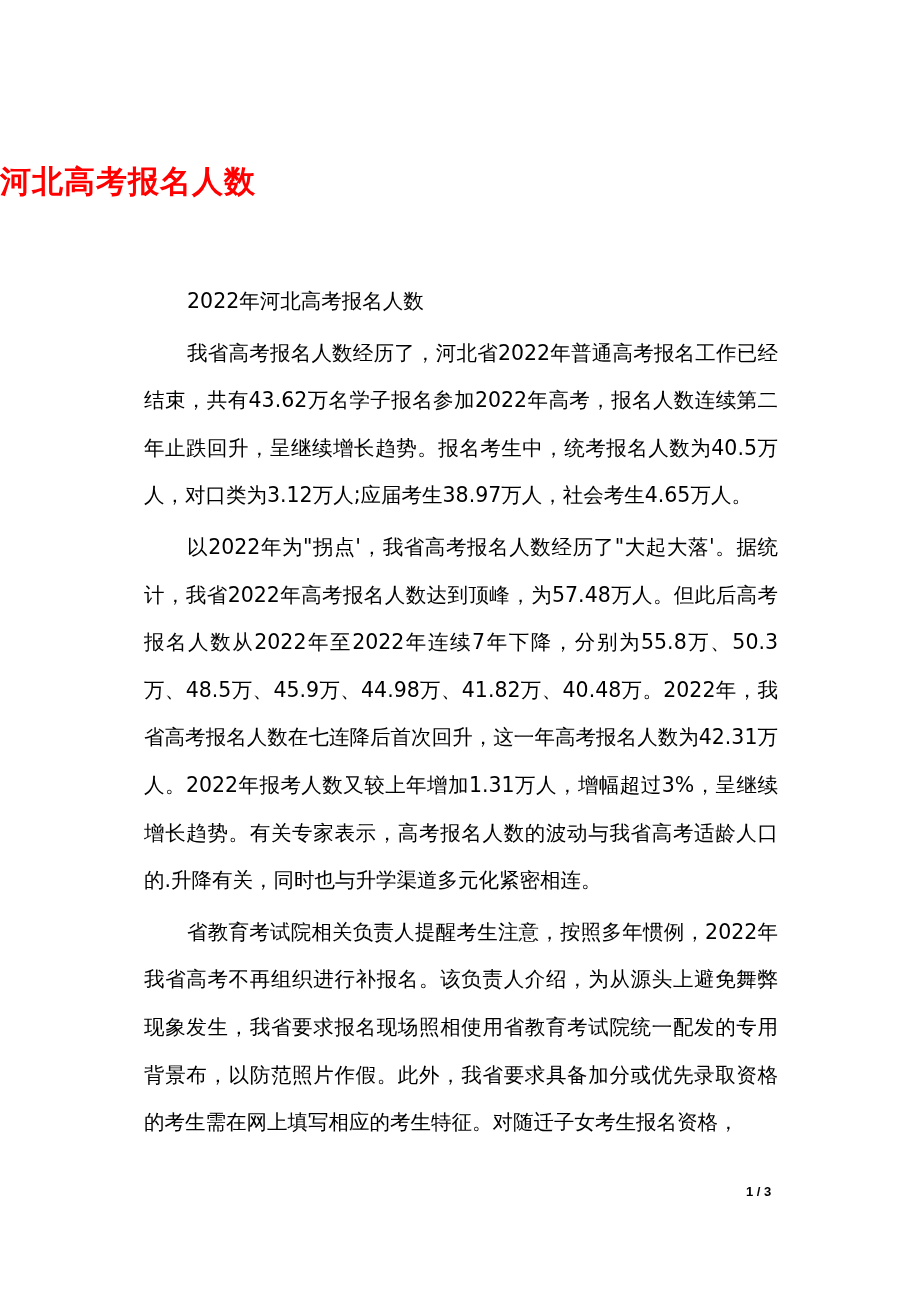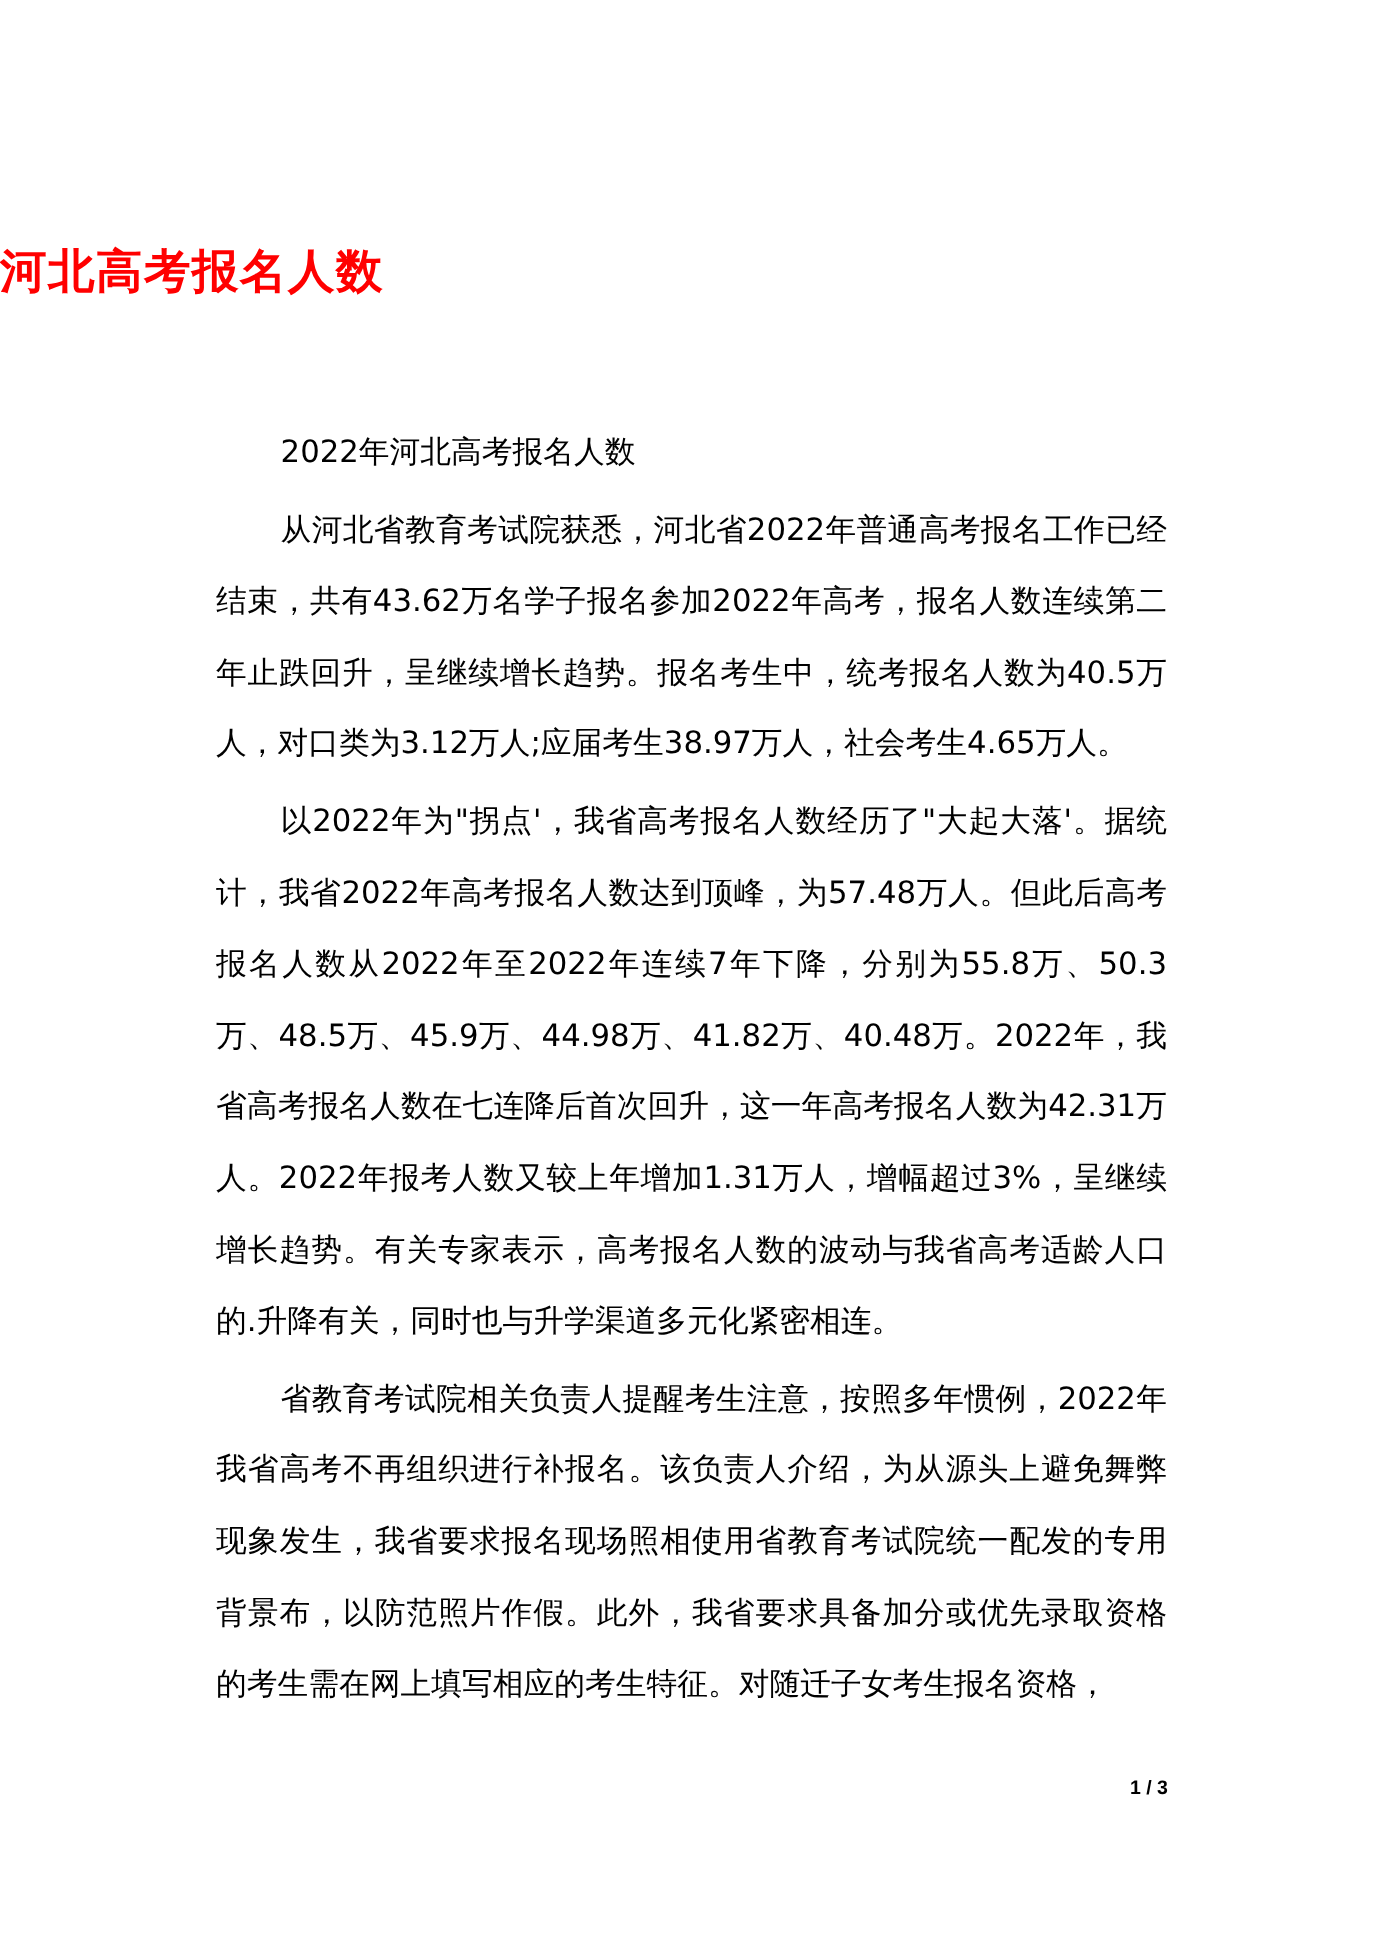--- a/index.html
+++ b/index.html
@@ -19,30 +19,30 @@
     .body {
       position: absolute; left: 140px; top: 274px; width: 642px;
       font-size: 20.5px; line-height: 47.6px;
       text-align: justify; text-justify: inter-character;
     }
     .body p { margin: 4px; text-indent: 2.1em; }
     .body p.sub { margin-bottom: 0; }
     .page-num {
       position: absolute; left: 746px; top: 1184px; width: 40px;
       font-family: "Liberation Sans", sans-serif;
-      font-size: 13px; font-weight: bold; text-align: center; color: #000;
+      font-size: 13px; font-weight: bold; text-align: left; color: #000;
     }
   </style>
 </head>
 <body>
 
 <div class="page">
   <div class="title">河北高考报名人数</div>
 
   <div class="body">
     <p class="sub">2022年河北高考报名人数</p>
-    <p>从河北省教育考试院获悉，河北省2022年普通高考报名工作已经结束，共有43.62万名学子报名参加2022年高考，报名人数连续第二年止跌回升，呈继续增长趋势。报名考生中，统考报名人数为40.5万人，对口类为3.12万人;应届考生38.97万人，社会考生4.65万人。</p>
+    <p>我省高考报名人数经历了，河北省2022年普通高考报名工作已经结束，共有43.62万名学子报名参加2022年高考，报名人数连续第二年止跌回升，呈继续增长趋势。报名考生中，统考报名人数为40.5万人，对口类为3.12万人;应届考生38.97万人，社会考生4.65万人。</p>
     <p>以2022年为"拐点'，我省高考报名人数经历了"大起大落'。据统计，我省2022年高考报名人数达到顶峰，为57.48万人。但此后高考报名人数从2022年至2022年连续7年下降，分别为55.8万、50.3万、48.5万、45.9万、44.98万、41.82万、40.48万。2022年，我省高考报名人数在七连降后首次回升，这一年高考报名人数为42.31万人。2022年报考人数又较上年增加1.31万人，增幅超过3%，呈继续增长趋势。有关专家表示，高考报名人数的波动与我省高考适龄人口的.升降有关，同时也与升学渠道多元化紧密相连。</p>
     <p>省教育考试院相关负责人提醒考生注意，按照多年惯例，2022年我省高考不再组织进行补报名。该负责人介绍，为从源头上避免舞弊现象发生，我省要求报名现场照相使用省教育考试院统一配发的专用背景布，以防范照片作假。此外，我省要求具备加分或优先录取资格的考生需在网上填写相应的考生特征。对随迁子女考生报名资格，</p>
   </div>
 
   <div class="page-num">1 / 3</div>
 </div>
 
 </body></html>

